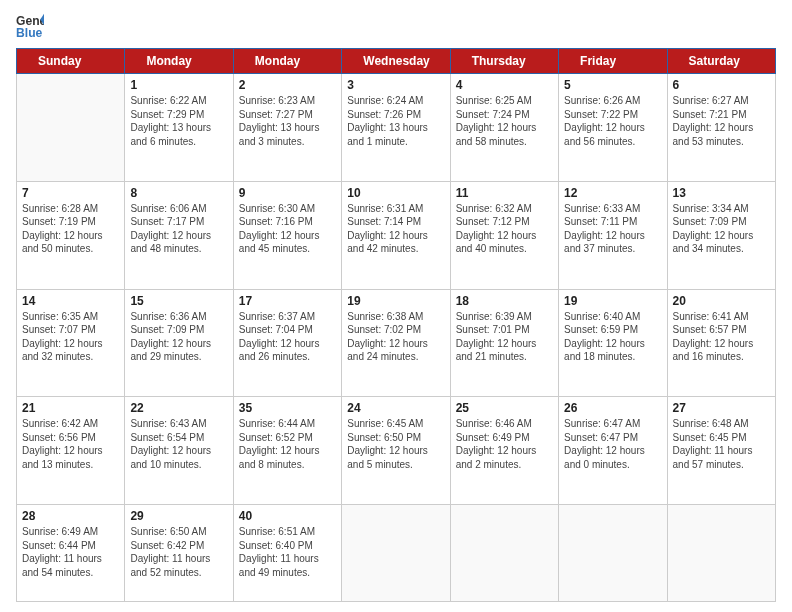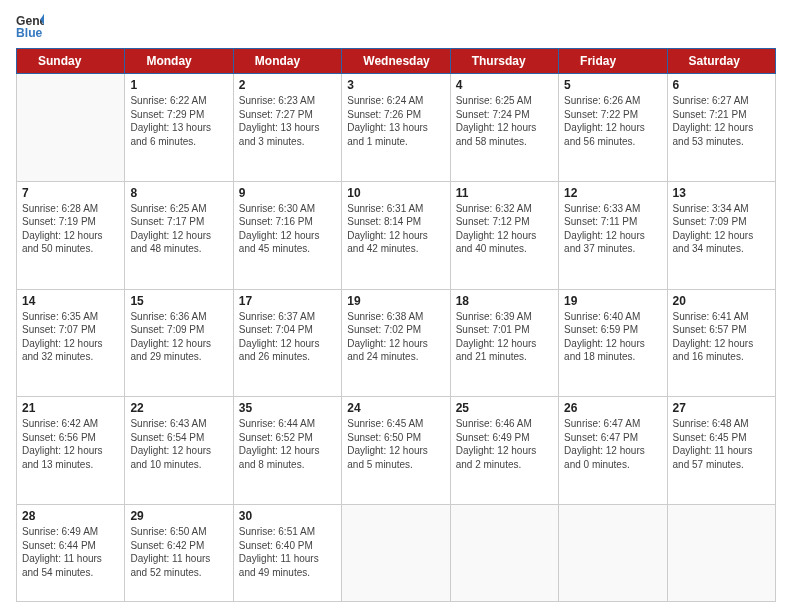--- a/index.html
+++ b/index.html
@@ -166,36 +166,36 @@
         <tr>
           <td>
             <span class="day-num">7</span>
             <div class="day-info">Sunrise: 6:28 AM
 Sunset: 7:19 PM
 Daylight: 12 hours
 and 50 minutes.</div>
           </td>
           <td>
             <span class="day-num">8</span>
-            <div class="day-info">Sunrise: 6:25 AM
+            <div class="day-info">Sunrise: 6:06 AM
 Sunset: 7:17 PM
 Daylight: 12 hours
 and 48 minutes.</div>
           </td>
           <td>
             <span class="day-num">9</span>
             <div class="day-info">Sunrise: 6:30 AM
 Sunset: 7:16 PM
 Daylight: 12 hours
 and 45 minutes.</div>
           </td>
           <td>
             <span class="day-num">10</span>
             <div class="day-info">Sunrise: 6:31 AM
-Sunset: 8:14 PM
+Sunset: 7:14 PM
 Daylight: 12 hours
 and 42 minutes.</div>
           </td>
           <td>
             <span class="day-num">11</span>
             <div class="day-info">Sunrise: 6:32 AM
 Sunset: 7:12 PM
 Daylight: 12 hours
 and 40 minutes.</div>
           </td>
@@ -325,21 +325,21 @@
 and 54 minutes.</div>
           </td>
           <td>
             <span class="day-num">29</span>
             <div class="day-info">Sunrise: 6:50 AM
 Sunset: 6:42 PM
 Daylight: 11 hours
 and 52 minutes.</div>
           </td>
           <td>
-            <span class="day-num">30</span>
+            <span class="day-num">40</span>
             <div class="day-info">Sunrise: 6:51 AM
 Sunset: 6:40 PM
 Daylight: 11 hours
 and 49 minutes.</div>
           </td>
           <td class="empty-cell"></td>
           <td class="empty-cell"></td>
           <td class="empty-cell"></td>
           <td class="empty-cell"></td>
         </tr>

